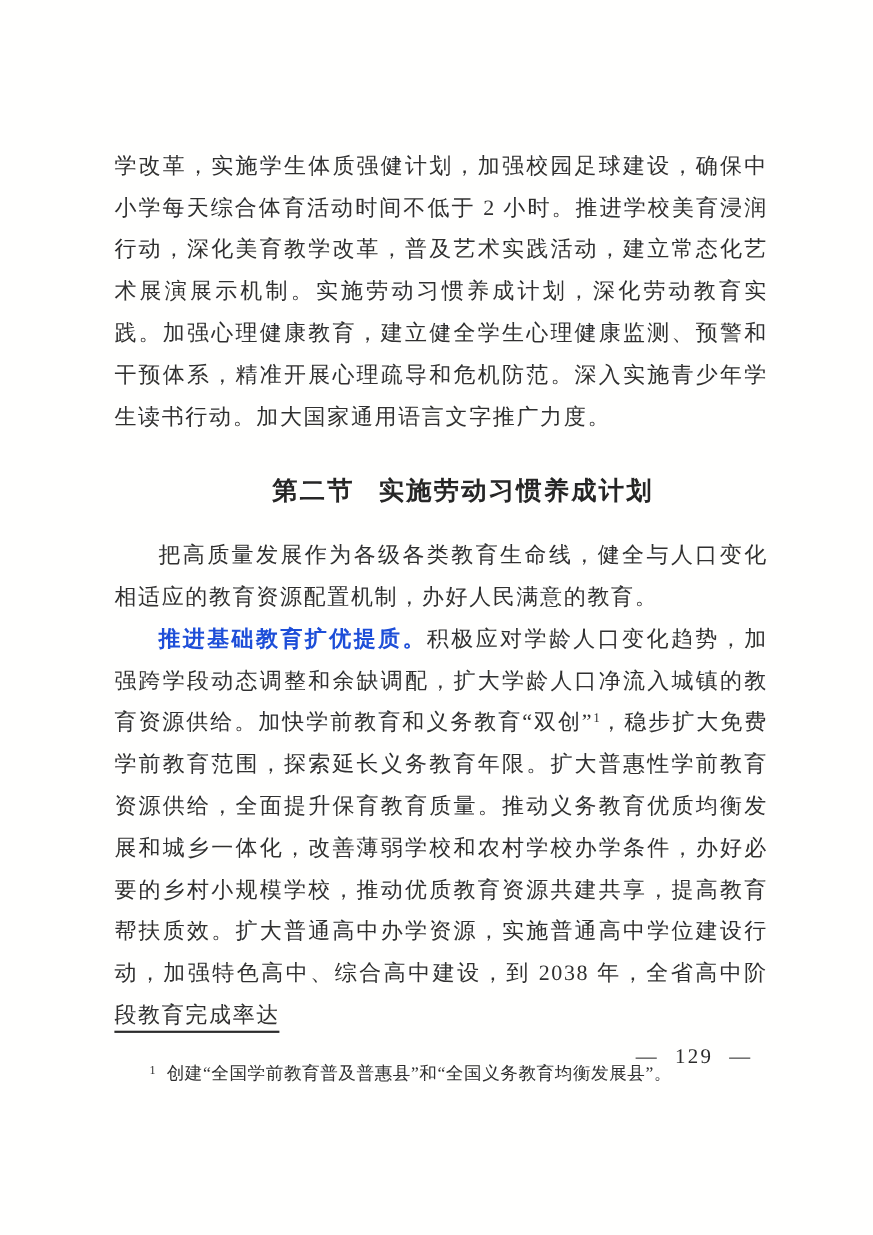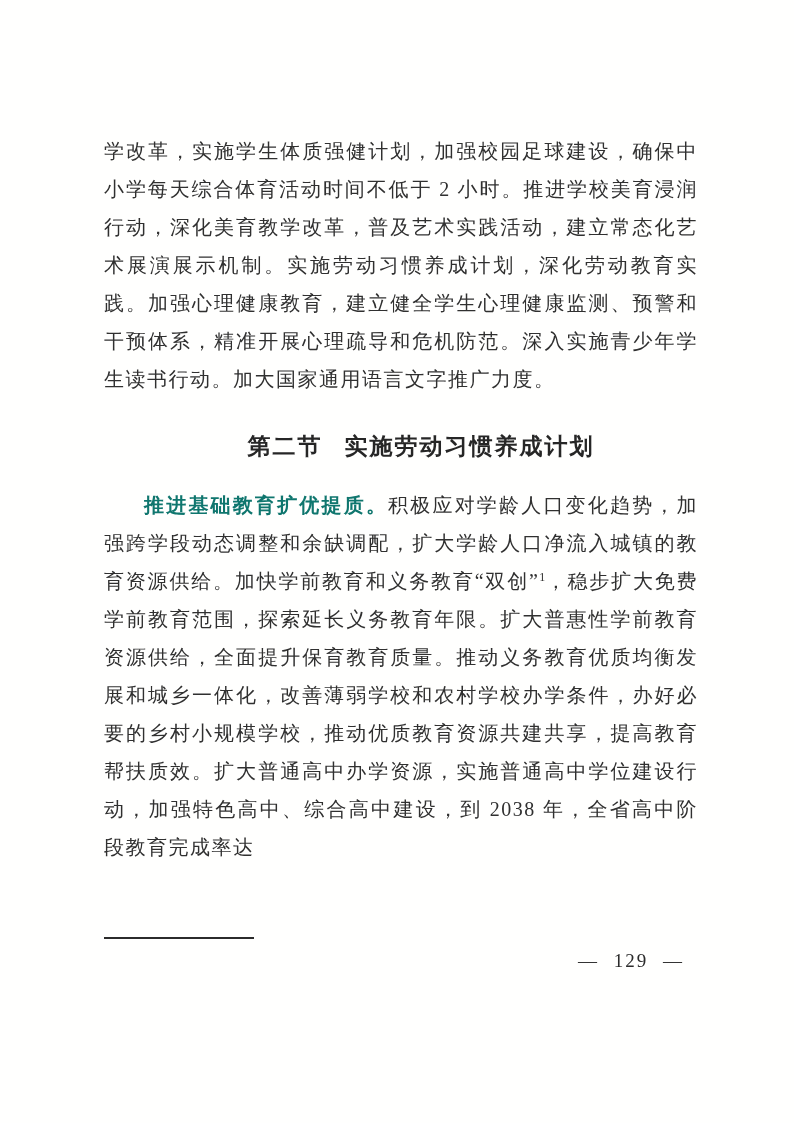--- a/index.html
+++ b/index.html
@@ -42,21 +42,21 @@
     letter-spacing: 2px;
     color: #262626;
     line-height: 38px;
   }
   .section-heading .heading-number {
     margin-right: 0.95em;
     margin-left: 40px;
   }
   .seg-bold {
     font-weight: 700;
-    color: #0f766e;
+    color: #1d4ed8;
   }
   sup.seg-sup {
     font-size: 12px;
     line-height: 0;
     vertical-align: 7px;
     letter-spacing: 0;
   }
   .footnote-rule {
     position: absolute;
     left: 104px;
@@ -99,23 +99,27 @@
 <div class="page">
 
   <div class="text-block">
 
     <p class="para-continuation"><span>学改革，实施学生体质强健计划，加强校园足球建设，确保中小学每天综合体育活动时间不低于 2 小时。推进学校美育浸润行动，深化美育教学改革，普及艺术实践活动，建立常态化艺术展演展示机制。实施劳动习惯养成计划，深化劳动教育实践。加强心理健康教育，建立健全学生心理健康监测、预警和干预体系，精准开展心理疏导和危机防范。深入实施青少年学生读书行动。加大国家通用语言文字推广力度。</span></p>
 
     <div class="section-heading">
       <span class="heading-number">第二节</span><span>实施劳动习惯养成计划</span>
     </div>
 
+    <p class="para-indent"><span>把高质量发展作为各级各类教育生命线，健全与人口变化相适应的教育资源配置机制，办好人民满意的教育。</span></p>
 
     <p class="para-indent"><span class="seg-bold">推进基础教育扩优提质。</span><span>积极应对学龄人口变化趋势，加强跨学段动态调整和余缺调配，扩大学龄人口净流入城镇的教育资源供给。加快学前教育和义务教育“双创”</span><sup class="seg-sup">1</sup><span>，稳步扩大免费学前教育范围，探索延长义务教育年限。扩大普惠性学前教育资源供给，全面提升保育教育质量。推动义务教育优质均衡发展和城乡一体化，改善薄弱学校和农村学校办学条件，办好必要的乡村小规模学校，推动优质教育资源共建共享，提高教育帮扶质效。扩大普通高中办学资源，实施普通高中学位建设行动，加强特色高中、综合高中建设，到 2038 年，全省高中阶段教育完成率达</span></p>
 
   </div>
 
   <div class="footnote-rule"></div>
 
+  <div class="footnote">
+    <sup>1</sup><span>创建“全国学前教育普及普惠县”和“全国义务教育均衡发展县”。</span>
+  </div>
 
   <div class="page-number">— 129 —</div>
 
 </div>
 
 </body></html>

